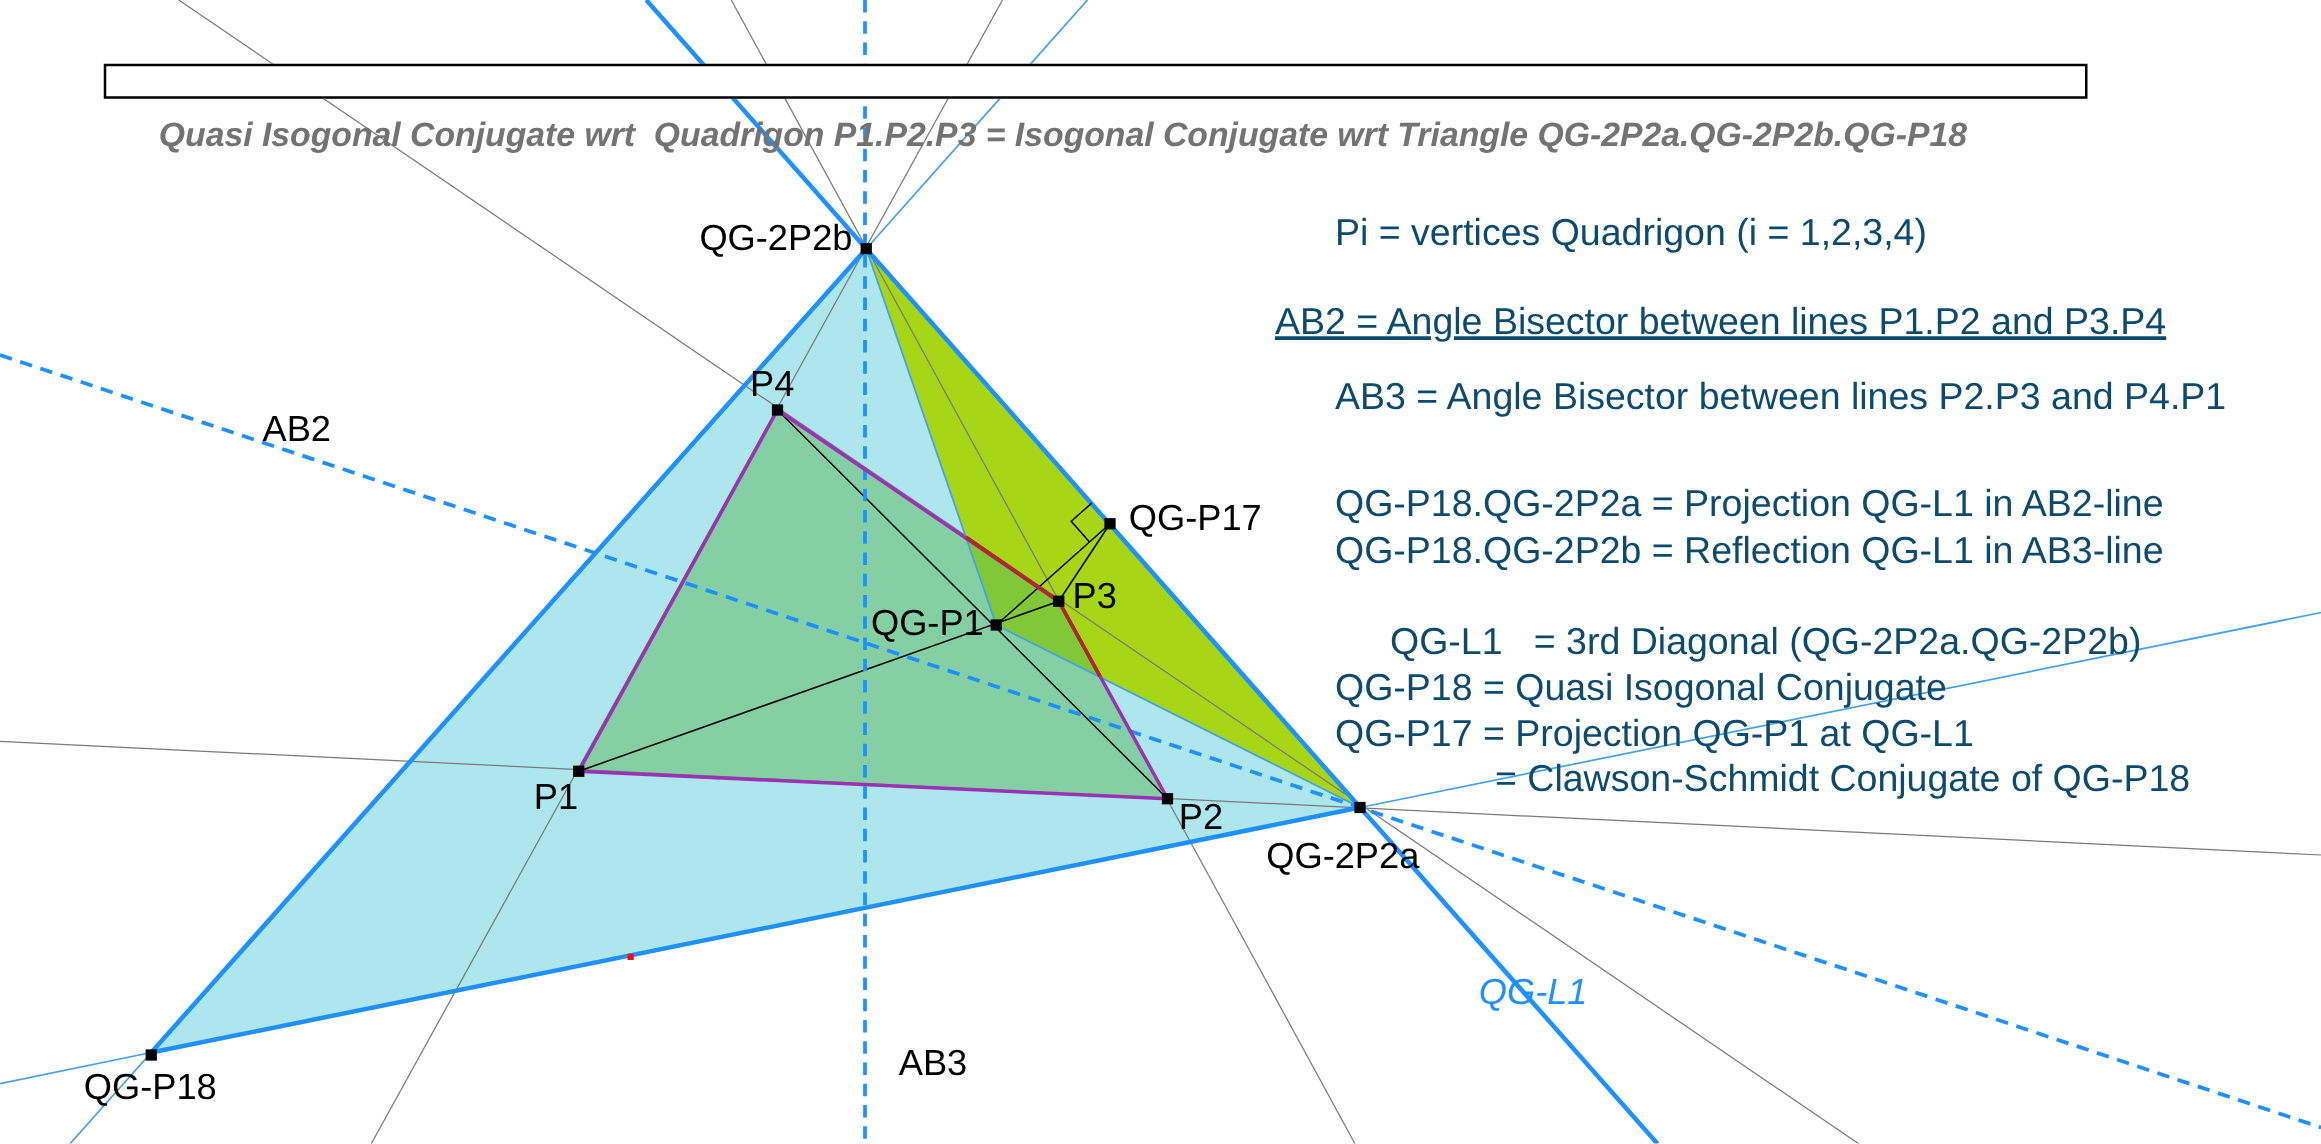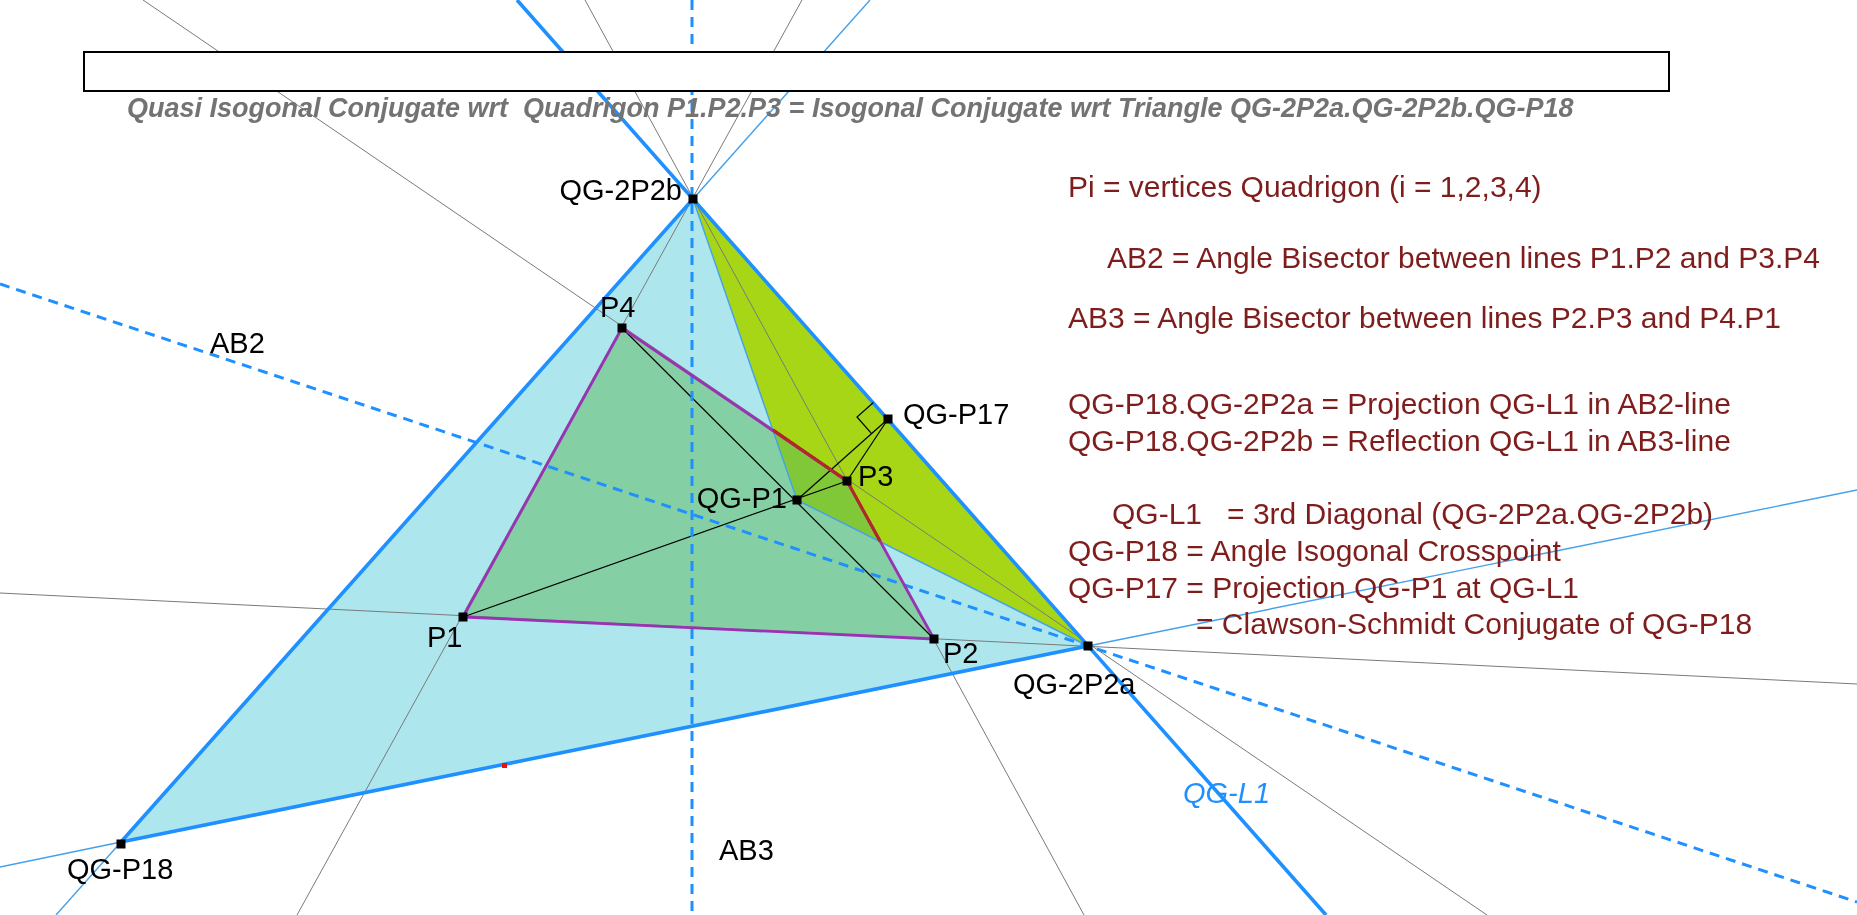--- a/index.html
+++ b/index.html
@@ -12,26 +12,26 @@
   .ln-thinblue{stroke:#45a1ea;stroke-width:1.4;fill:none;}
   .ln-thickblue{stroke:#1e90ff;stroke-width:3.6;fill:none;}
   .ln-dashblue{stroke:#1e90ff;stroke-width:3;stroke-dasharray:10 7;fill:none;}
   .ln-purple{stroke:#9a33b3;stroke-width:2.8;fill:none;stroke-linejoin:round;}
   .ln-red{stroke:#b22822;stroke-width:2.8;fill:none;}
   .pt-marker{fill:#000;}
   .pt-label{font-size:29px;fill:#000;}
   .line-label{font-size:29px;fill:#000;}
   .line-label.blue{fill:#1e90ff;font-style:italic;}
   
-  #title-box{position:absolute;left:83px;top:51px;width:1587px;height:41px;
+  #title-box{position:absolute;left:83px;top:51px;width:1587px;height:28px;
              border:2px solid #000;background:#fff;box-sizing:border-box;
              font-size:27px;font-weight:bold;font-style:italic;line-height:37px;
              padding-left:12px;white-space:pre;color:#737373;}
   
-  .note-line{position:absolute;font-size:30px;color:#7f1d1d;white-space:pre;
+  .note-line{position:absolute;font-size:30px;color:#0c4a6e;white-space:pre;
              height:36px;line-height:36px;}
 </style>
 </head>
 <body>
 
 <div id="stage">
   <svg id="geom" width="1857" height="915" viewBox="0 0 1857 915">
       <polygon points="121,842 693,199 1088,646" fill="#aee6ee" stroke="none"></polygon>
       <polygon points="693,199 797,500 1088,646" fill="#a6d616" stroke="none"></polygon>
       <polygon points="463,617 934,639 847,481 622,328" fill="rgba(90,185,90,0.5)" stroke="none"></polygon>
@@ -81,22 +81,22 @@
       <text x="903" y="424" class="pt-label" text-anchor="start">QG-P17</text>
       <text x="210" y="353" class="line-label ">AB2</text>
       <text x="719" y="860" class="line-label ">AB3</text>
       <text x="1183" y="803" class="line-label blue">QG-L1</text>
     </svg>
   <div id="title-box">
     <span>Quasi Isogonal Conjugate wrt  Quadrigon P1.P2.P3 = Isogonal Conjugate wrt Triangle QG-2P2a.QG-2P2b.QG-P18</span>
   </div>
   <div id="notes">
       <div class="note-line" style="left: 1068px; top: 169px;">Pi = vertices Quadrigon (i = 1,2,3,4)</div>
-      <div class="note-line" style="left: 1107px; top: 240px;">AB2 = Angle Bisector between lines P1.P2 and P3.P4</div>
+      <div class="note-line" style="left: 1020px; top: 240px; text-decoration: underline;">AB2 = Angle Bisector between lines P1.P2 and P3.P4</div>
       <div class="note-line" style="left: 1068px; top: 300px;">AB3 = Angle Bisector between lines P2.P3 and P4.P1</div>
       <div class="note-line" style="left: 1068px; top: 386px;">QG-P18.QG-2P2a = Projection QG-L1 in AB2-line</div>
       <div class="note-line" style="left: 1068px; top: 423px;">QG-P18.QG-2P2b = Reflection QG-L1 in AB3-line</div>
       <div class="note-line" style="left: 1112px; top: 496px;">QG-L1   = 3rd Diagonal (QG-2P2a.QG-2P2b)</div>
-      <div class="note-line" style="left: 1068px; top: 533px;">QG-P18 = Angle Isogonal Crosspoint</div>
+      <div class="note-line" style="left: 1068px; top: 533px;">QG-P18 = Quasi Isogonal Conjugate</div>
       <div class="note-line" style="left: 1068px; top: 570px; text-align: right;">QG-P17 = Projection QG-P1 at QG-L1</div>
       <div class="note-line" style="left: 1196px; top: 606px; text-align: right;">= Clawson-Schmidt Conjugate of QG-P18</div>
     </div>
 </div>
 
 </body></html>

